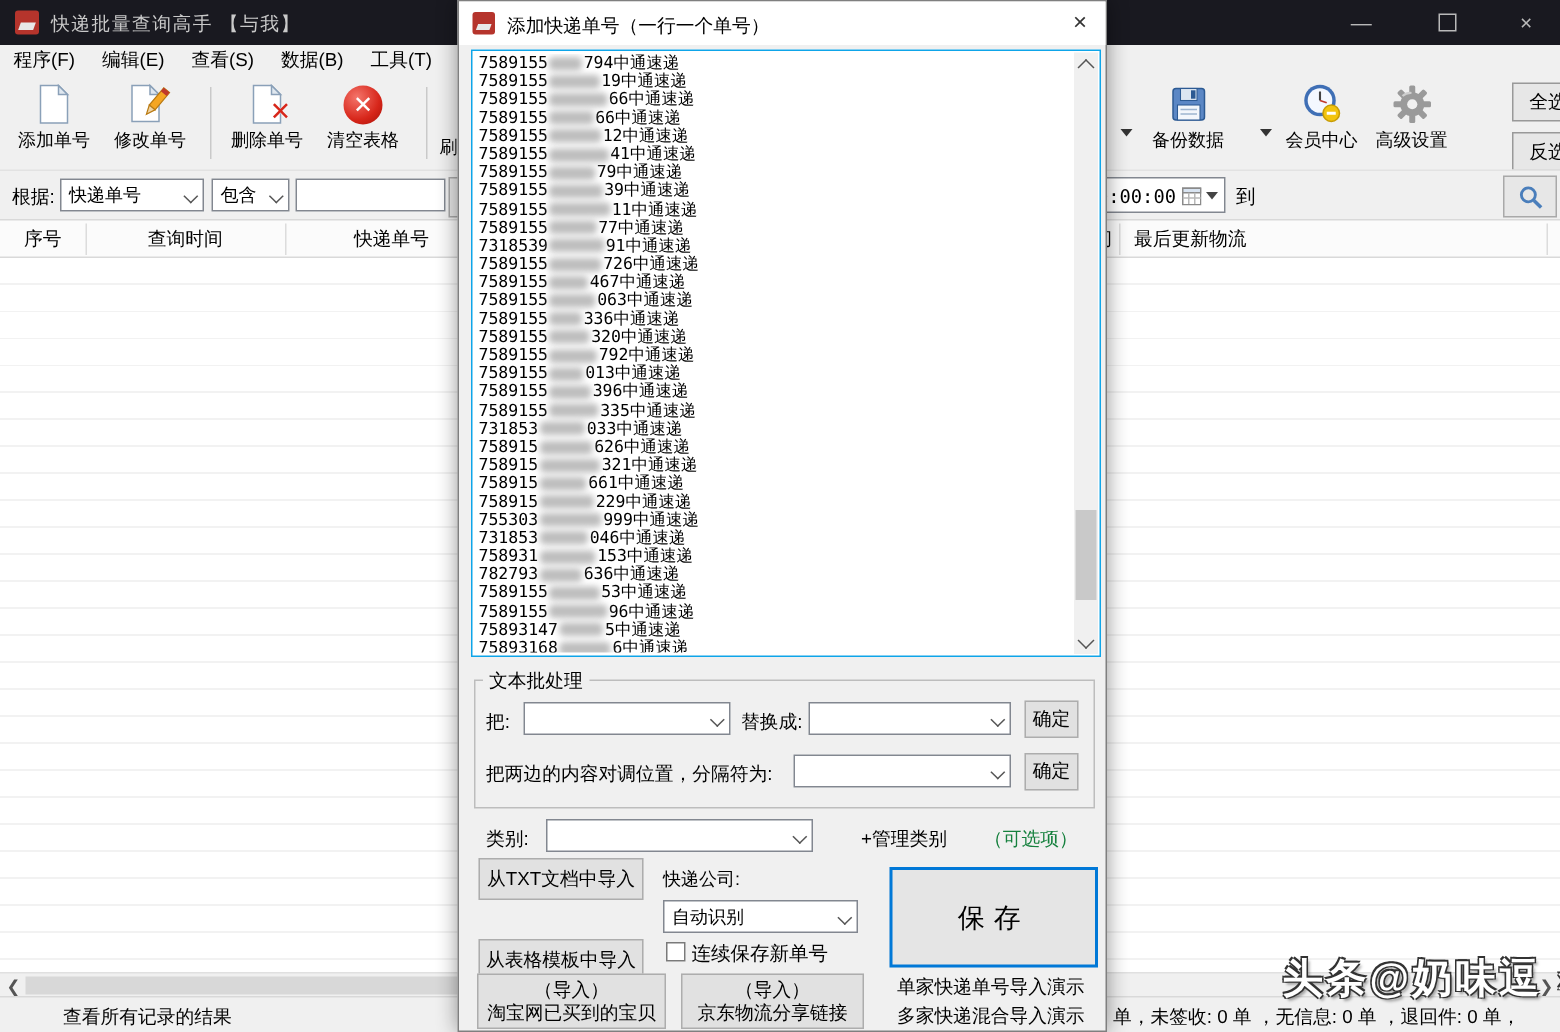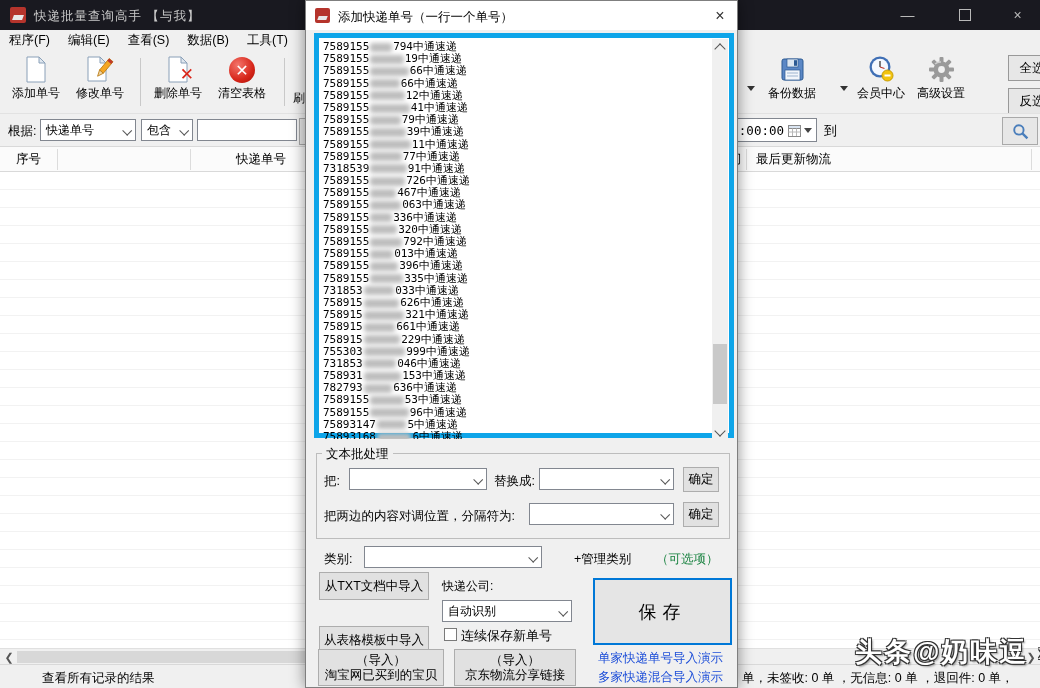--- a/index.html
+++ b/index.html
@@ -56,42 +56,42 @@
     text-shadow:-1px -1px 0 #333,1px -1px 0 #333,-1px 1px 0 #333,1px 1px 0 #333,2px 2px 2px rgba(0,0,0,.35);}
 
   
   #dlg{left:305px;top:0;width:433px;height:688px;background:#f0f0f0;border:1px solid #7f7f7f;box-sizing:border-box;box-shadow:0 0 14px rgba(0,0,0,.45);}
   #dlg-titlebar{position:absolute;left:0;top:0;width:431px;height:29px;background:#fff;}
   #dlg-icon{position:absolute;left:9px;top:7px;width:15px;height:15px;background:#b5342c;border-radius:2px;}
   #dlg-icon::after{content:"";position:absolute;left:3px;top:8px;width:9px;height:4px;background:#e8e8e8;transform:skewX(-20deg);}
   #dlg-title{position:absolute;left:32px;top:8px;font-size:12.5px;}
   #dlg-close{position:absolute;left:399px;top:2px;width:30px;height:25px;display:flex;align-items:center;justify-content:center;font-size:16px;color:#333;}
 
-  #track-box{position:absolute;left:8px;top:32px;width:420px;height:405px;background:#fff;border:5px solid #0ea5e9;box-sizing:border-box;}
+  #track-box{position:absolute;left:8px;top:32px;width:420px;height:405px;background:#fff;border:1px solid #0ea5e9;box-sizing:border-box;}
   #tracking-list{position:absolute;left:4px;top:2px;width:392px;height:399px;overflow:hidden;}
   .tline{height:12.2px;line-height:12.2px;white-space:nowrap;font-size:11px;}
   .num{display:inline-flex;align-items:center;font-family:"DejaVu Sans Mono","Liberation Mono",monospace;font-size:11px;}
   .blurred{flex:1;height:9px;margin:0 1px;background:#bdbdbd;border-radius:3px;filter:blur(2px);min-width:14px;}
   .courier{font-size:11px;}
   #track-scroll{position:absolute;right:1px;top:1px;width:16px;height:401px;background:#f0f0f0;}
   .chev{width:7px;height:7px;border-right:1.6px solid #555;border-bottom:1.6px solid #555;}
   .chev.up{transform:rotate(-135deg);margin-top:5px;}
   .chev.down{transform:rotate(45deg);margin-bottom:4px;}
   #track-scroll .sarrow{position:absolute;left:0;width:16px;height:15px;display:flex;align-items:center;justify-content:center;}
   #vthumb{position:absolute;left:1px;top:305px;width:14px;height:60px;background:#c9c9c9;}
 
   #batch-group{position:absolute;left:10px;top:452px;width:414px;height:86px;border:1px solid #bdbdbd;box-sizing:border-box;}
   #batch-legend{position:absolute;left:16px;top:445px;background:#f0f0f0;padding:0 4px;font-size:12.5px;}
   .dlabel{position:absolute;font-size:12.5px;white-space:nowrap;}
   .btn{position:absolute;background:#e1e1e1;border:1px solid #adadad;box-sizing:border-box;display:flex;align-items:center;justify-content:center;font-size:12.5px;}
   .btn.small{width:36px;height:25px;}
 
   #save-btn{position:absolute;left:287px;top:577px;width:139px;height:67px;background:#e5e5e5;border:2px solid #0078d7;box-sizing:border-box;display:flex;align-items:center;justify-content:center;font-size:18px;letter-spacing:6px;}
   .twoline{flex-direction:column;line-height:15px;gap:0;}
-  .dlink{position:absolute;color:#1d4ed8;font-size:12.5px;white-space:nowrap;}
+  .dlink{position:absolute;color:#000000;font-size:12.5px;white-space:nowrap;}
   .checkbox{position:absolute;width:13px;height:13px;background:#fff;border:1px solid #7a7a7a;box-sizing:border-box;}
   .graytext{color:#15803d;}
 
   
   .page-svg{display:block;}
 </style>
 </head>
 <body>
 
 <div id="app">
@@ -250,20 +250,21 @@
       <svg width="17" height="17" viewBox="0 0 16 16">
           <circle cx="6.5" cy="6.5" r="4.4" fill="none" stroke="#4a7ebb" stroke-width="1.8"></circle>
           <line x1="10" y1="10" x2="14.5" y2="14.5" stroke="#4a7ebb" stroke-width="2.2"></line>
         </svg>
     </div>
   </div>
 
   <div id="tableheader" class="abs">
     <div class="hcell" style="left:0;width:57px;">序号</div>
     <div class="hsep" style="left:57px;"></div>
+    <div class="hcell" style="left:57px;width:133px;">查询时间</div>
     <div class="hsep" style="left:190px;"></div>
     <div class="hcell" style="left:190px;width:142px;">快递单号</div>
     <div class="hcell" style="left:726px;width:18px;">间</div>
     <div class="hsep" style="left:746px;"></div>
     <div class="hcell" style="left:756px;justify-content:flex-start;width:120px;">最后更新物流</div>
     <div class="hsep" style="left:1031px;"></div>
   </div>
   <div id="tablebody" class="abs"></div>
 
   <div id="hscroll" class="abs">

